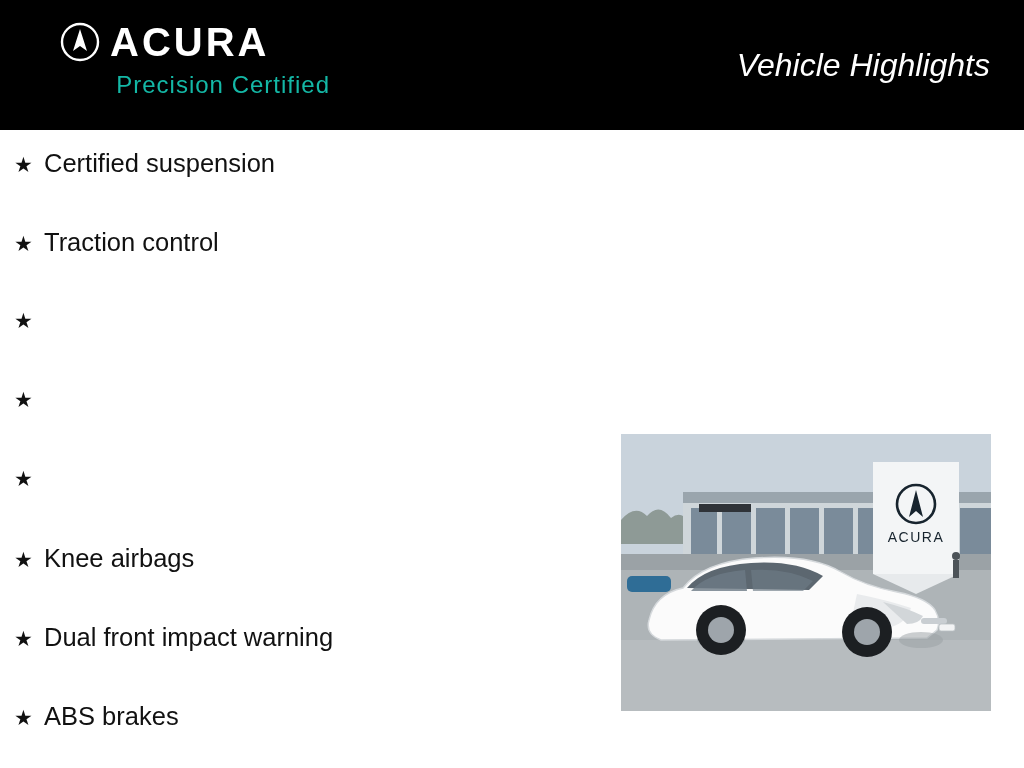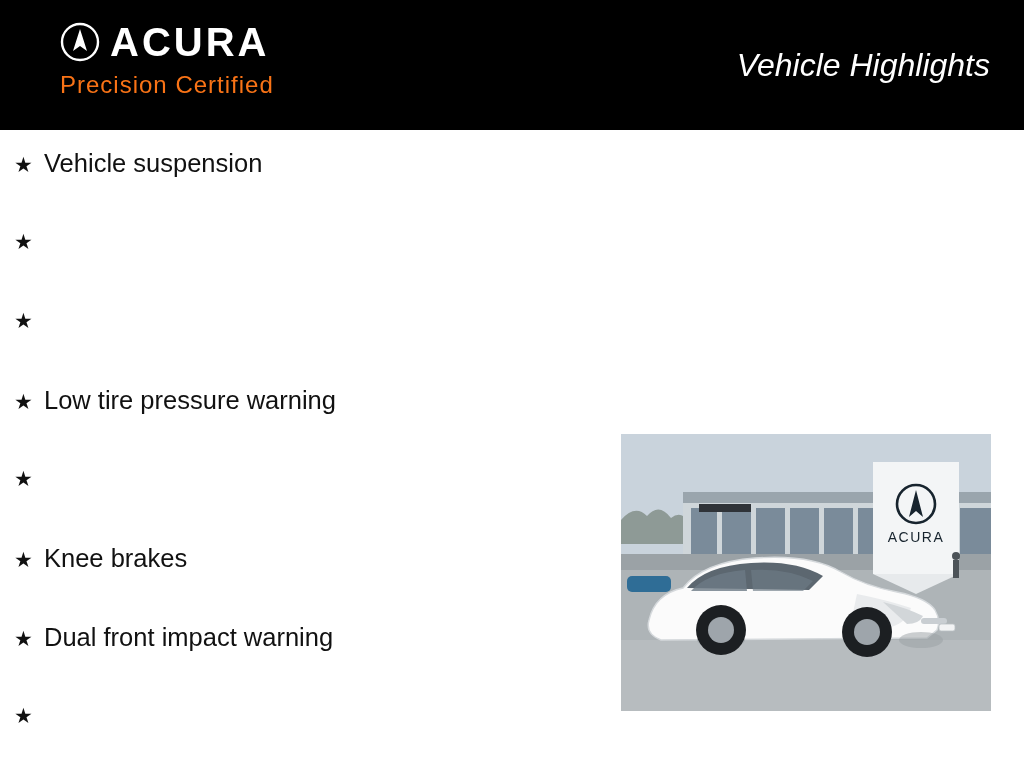--- a/index.html
+++ b/index.html
@@ -44,26 +44,26 @@
   .brand-wordmark {
     color: #ffffff;
     font-size: 40px;
     font-weight: bold;
     letter-spacing: 3px;
     line-height: 40px;
     font-family: "Liberation Sans", sans-serif;
   }
   .brand-sub {
     margin-top: 10px;
-    color: #f97316;
+    color: #14b8a6;
     font-size: 24px;
     letter-spacing: 1px;
     line-height: 26px;
     font-family: "Liberation Sans", sans-serif;
-    text-align: left;
+    text-align: right;
     width: 270px;
   }
   .header-title {
     position: absolute;
     right: 34px;
     top: 50px;
     color: #ffffff;
     font-size: 32px;
     line-height: 30px;
     white-space: nowrap;
@@ -140,52 +140,53 @@
 
   <div class="header-title">Vehicle Highlights</div>
 </div>
 
 <div class="main">
 
   <div class="features">
 
     <div class="feature-item">
       <span class="feature-star">★</span>
-      <span class="feature-label">Vehicle suspension</span>
-    </div>
-
-    <div class="feature-item">
-      <span class="feature-star">★</span>
-    </div>
-
-    <div class="feature-item">
-      <span class="feature-star">★</span>
-    </div>
-
-    <div class="feature-item">
-      <span class="feature-star">★</span>
-      <span class="feature-label">Low tire pressure warning</span>
-    </div>
-
-    <div class="feature-item">
-      <span class="feature-star">★</span>
-    </div>
-
-    <div class="feature-item">
-      <span class="feature-star">★</span>
-      <span class="feature-label">Knee brakes</span>
+      <span class="feature-label">Certified suspension</span>
+    </div>
+
+    <div class="feature-item">
+      <span class="feature-star">★</span>
+      <span class="feature-label">Traction control</span>
+    </div>
+
+    <div class="feature-item">
+      <span class="feature-star">★</span>
+    </div>
+
+    <div class="feature-item">
+      <span class="feature-star">★</span>
+    </div>
+
+    <div class="feature-item">
+      <span class="feature-star">★</span>
+    </div>
+
+    <div class="feature-item">
+      <span class="feature-star">★</span>
+      <span class="feature-label">Knee airbags</span>
     </div>
 
     <div class="feature-item">
       <span class="feature-star">★</span>
       <span class="feature-label">Dual front impact warning</span>
     </div>
 
     <div class="feature-item">
       <span class="feature-star">★</span>
+      <span class="feature-label">ABS brakes</span>
     </div>
 
   </div>
 
   <div class="photo">
     <svg width="370" height="277" viewBox="0 0 370 277" aria-hidden="true">
 
       <rect x="0" y="0" width="370" height="120" fill="#c9d3dc"></rect>
 
       <path d="M0 86 q14 -16 26 -4 q12 -14 24 2 q10 -8 18 4 l0 22 l-68 0 Z" fill="#8e9a96"></path>

